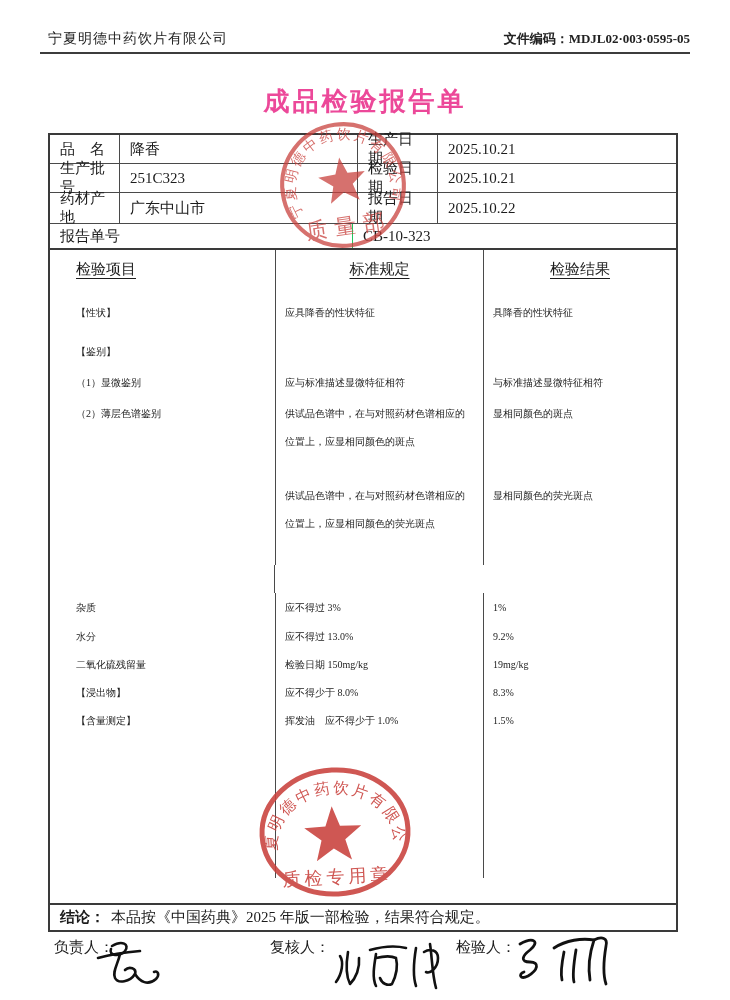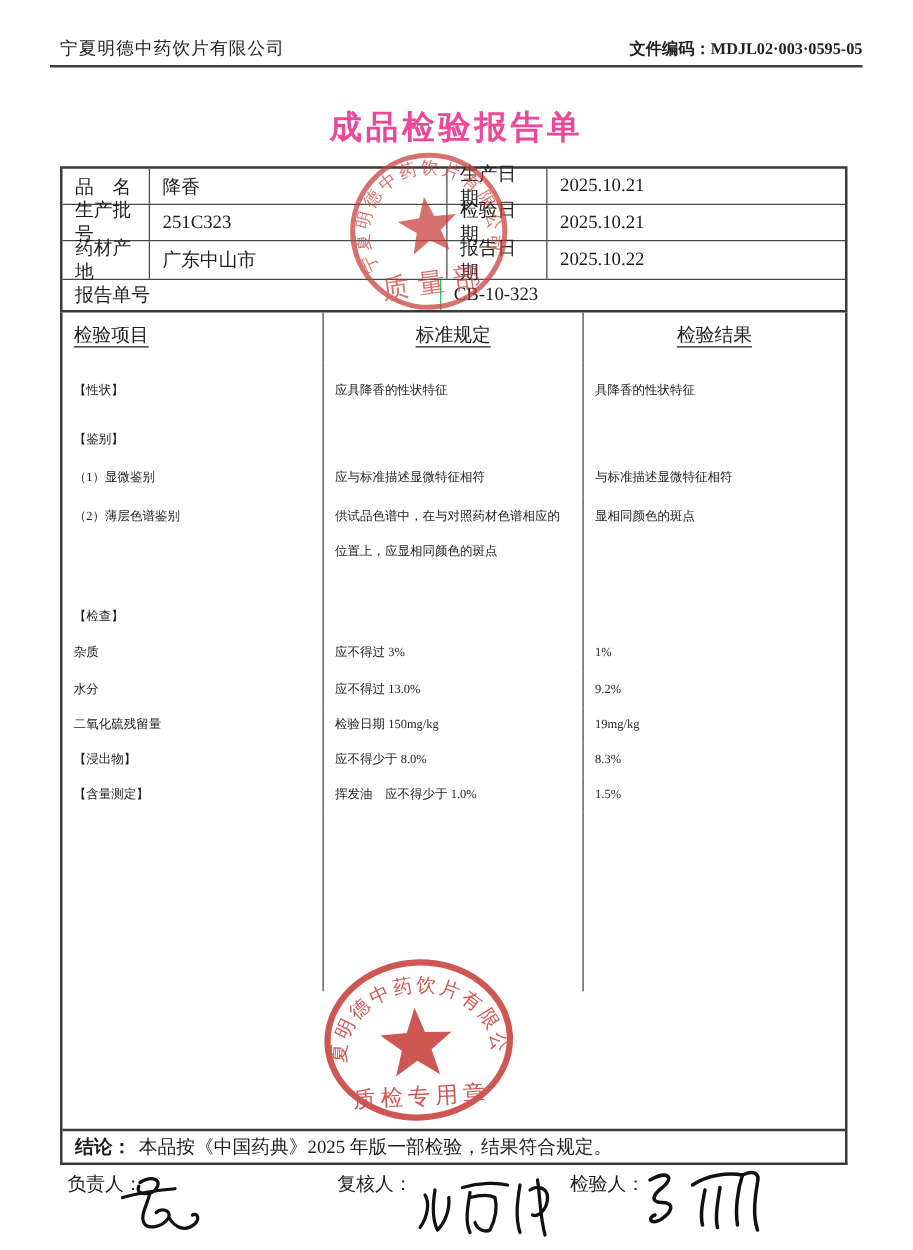--- a/index.html
+++ b/index.html
@@ -26,21 +26,21 @@
   .icell:last-child { border-right:none; }
   .i-label { width:70px; }
   .i-value { width:238px; }
   .i-dlabel { width:80px; }
   .i-dvalue { flex:1; }
   .irow-report .r-label { width:303px; border-right:1px solid #22c55e; }
   .irow-report .r-value { flex:1; border-right:none; }
   .h30 { height:29px; } .h31 { height:31px; } .h25 { height:24px; }
 
   
-  .insp-table { position:absolute; left:48px; top:250px; width:630px; height:682px; border:2px solid #3a3a3a; border-top:none; }
+  .insp-table { position:absolute; left:48px; top:250px; width:630px; height:682px; border:2px solid #3a3a3a; border-top:none;padding-left:17px; }
   .trow { display:flex; }
   .tcell { font-size:10px; line-height:28px; padding:0 9px; border-right:1px solid #4a4a4a; overflow:hidden; }
   .c-item { width:209px; }
   .c-std  { width:208px; }
   .c-res  { flex:1; border-right:none; }
   .vcenter { display:flex; align-items:center; line-height:18px; }
   .vtop { padding-top:2px; }
   .insp-head .tcell { font-size:15px; padding-top:9px; line-height:20px; }
   .insp-head .hd { text-decoration:underline; text-underline-offset:4px; }
   .insp-head .c-std, .insp-head .c-res { text-align:center; }
@@ -115,22 +115,26 @@
     <div class="trow" style="height:30px">
       <div class="tcell c-item vcenter">（1）显微鉴别</div>
       <div class="tcell c-std vcenter">应与标准描述显微特征相符</div>
       <div class="tcell c-res vcenter">与标准描述显微特征相符</div>
     </div>
     <div class="trow" style="height:82px">
       <div class="tcell c-item vtop">（2）薄层色谱鉴别</div>
       <div class="tcell c-std vtop">供试品色谱中，在与对照药材色谱相应的位置上，应显相同颜色的斑点</div>
       <div class="tcell c-res vtop">显相同颜色的斑点</div>
     </div>
-    <div class="trow" style="height:28px">
-      <div class="tcell c-item vcenter">【检查】</div>
+    <div class="trow" style="height:85px">
+      <div class="tcell c-item vtop"></div>
+      <div class="tcell c-std vtop">供试品色谱中，在与对照药材色谱相应的位置上，应显相同颜色的荧光斑点</div>
+      <div class="tcell c-res vtop">显相同颜色的荧光斑点</div>
+    </div>
+    <div class="trow" style="height:28px">
       <div class="tcell c-std vcenter"></div>
       <div class="tcell c-res vcenter"></div>
     </div>
     <div class="trow" style="height:29px">
       <div class="tcell c-item vcenter">杂质</div>
       <div class="tcell c-std vcenter">应不得过 3%</div>
       <div class="tcell c-res vcenter">1%</div>
     </div>
     <div class="trow" style="height:29px">
       <div class="tcell c-item vcenter">水分</div>

